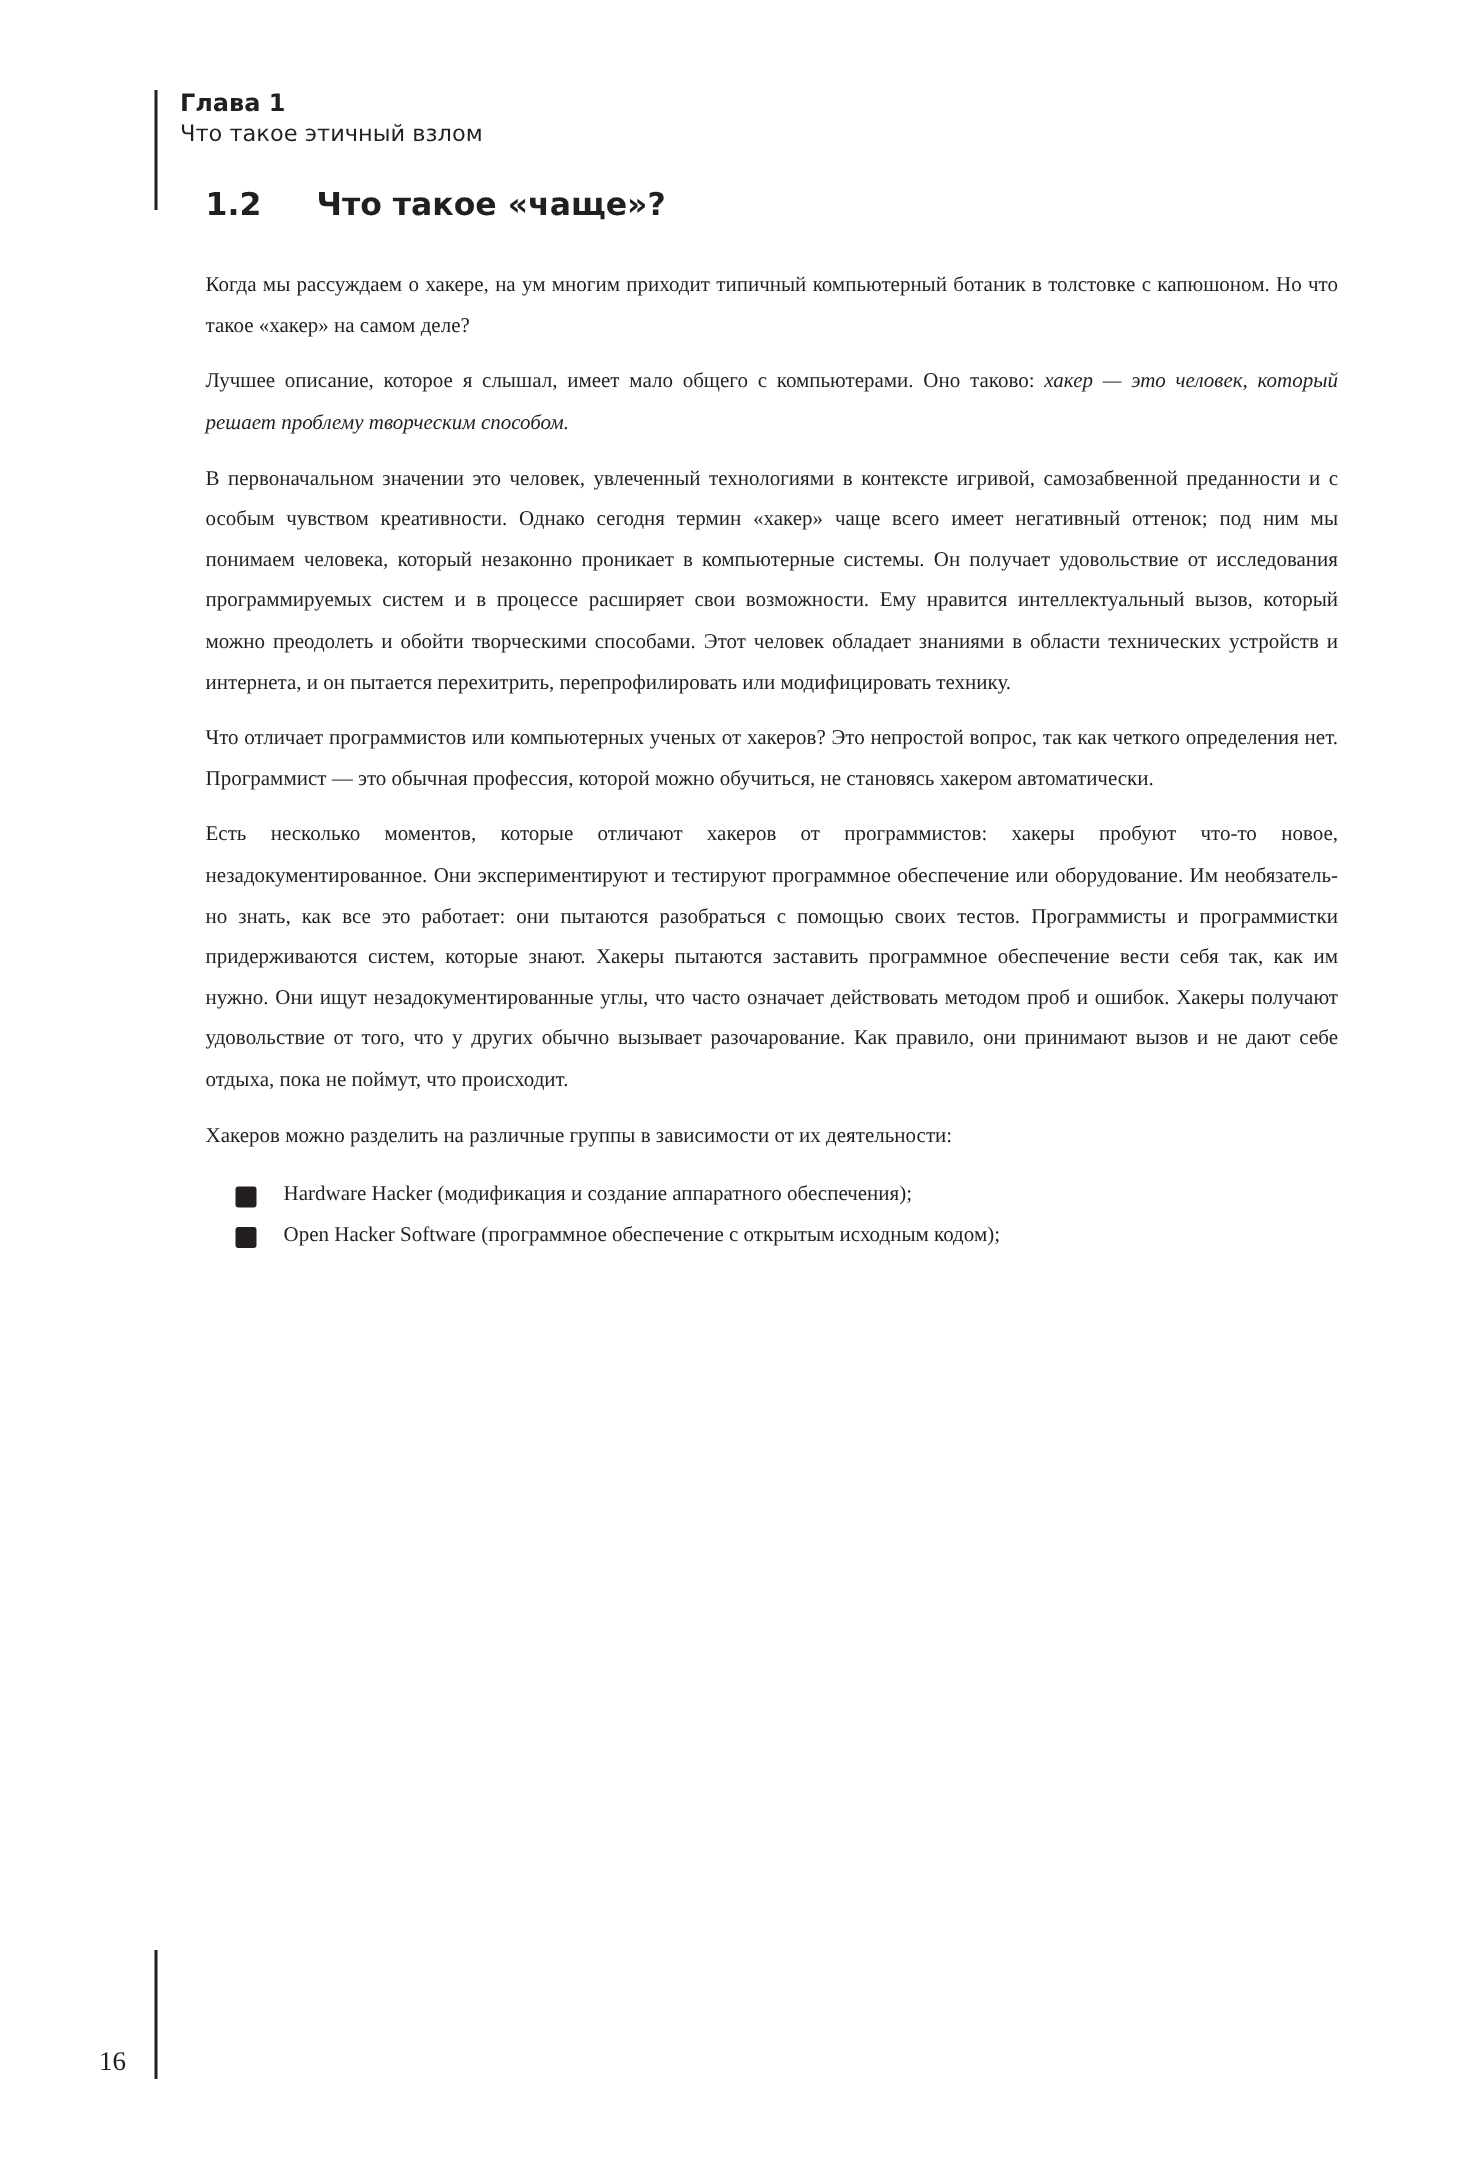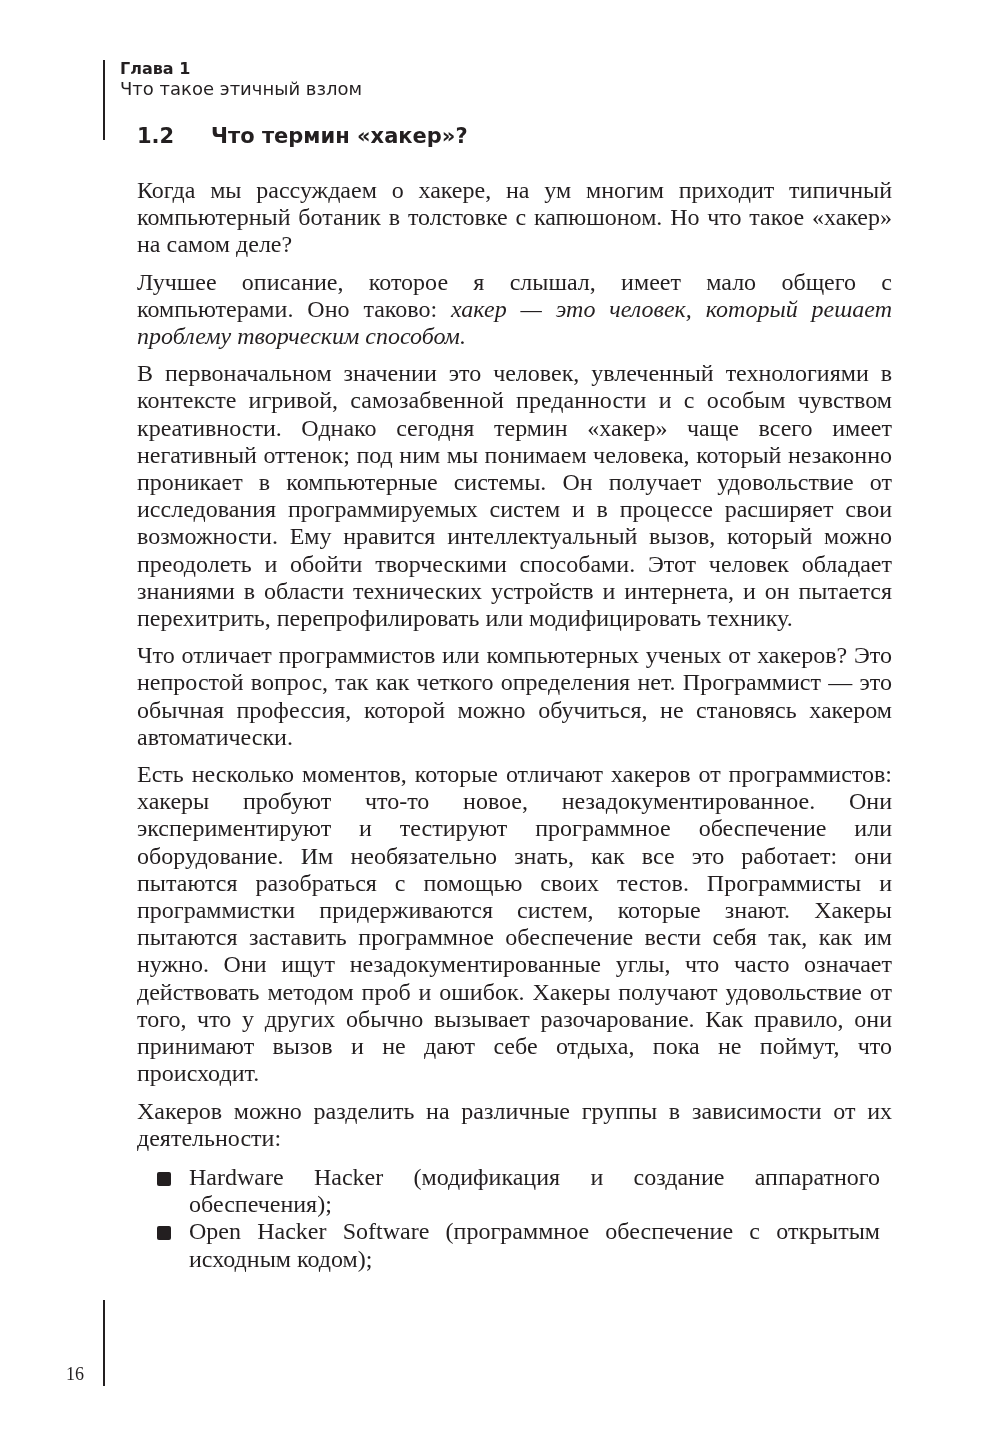--- a/index.html
+++ b/index.html
@@ -1,39 +1,39 @@
 <!DOCTYPE html>
 <html><head>
 <meta charset="utf-8">
 <style>
   html, body { margin:0; padding:0; background:#ffffff; }
   body { width:986px; height:1447px; position:relative; overflow:hidden; color:#231f20; }
   .rule-top { position:absolute; left:103px; top:60px; width:1.5px; height:80px; background:#231f20; }
   .rule-bottom { position:absolute; left:103px; top:1300px; width:1.5px; height:86px; background:#231f20; }
   .chapter-label { position:absolute; left:120px; top:59px; font-family:"DejaVu Sans", sans-serif; font-weight:bold; font-size:16px; line-height:20px; }
-  .chapter-title { position:absolute; left:120px; top:79px; font-family:"DejaVu Sans", sans-serif; font-size:18px; line-height:20px; }
+  .chapter-title { position:absolute; left:120px; top:79px; font-family:"DejaVu Sans", sans-serif; font-size:15px; line-height:20px; }
   .section-num { position:absolute; left:137px; top:122px; font-family:"DejaVu Sans", sans-serif; font-weight:bold; font-size:21px; line-height:28px;text-align:center; }
   .section-title { position:absolute; left:211px; top:122px; font-family:"DejaVu Sans", sans-serif; font-weight:bold; font-size:21px; line-height:28px; }
-  .body-text { position:absolute; left:137px; top:177px; width:755px; font-family:"Liberation Serif", serif; font-size:24px; line-height:27.2px; text-align:justify; hyphens:manual; }
+  .body-text { position:absolute; left:137px; top:177px; width:755px; font-family:"Liberation Serif", serif; font-size:14px; line-height:27.2px; text-align:justify; hyphens:manual; }
   .body-text p { margin:0 0 10px 0; }
   .body-text em { font-style:italic; }
   .bullets { list-style:none; margin:12px; padding:0; }
   .bullets li { position:relative; padding-left:40px; margin:0; }
   .bullet-mark { position:absolute; left:8px; top:8px; width:14px; height:14px; background:#231f20; border-radius:2px; }
   .page-number { position:absolute; left:66px; top:1363px; font-family:Liberation Serif, serif; font-size:18px; line-height:22px; }
 </style>
 </head>
 <body>
 
 <div class="rule-top"></div>
 <div class="chapter-label">Глава 1</div>
 <div class="chapter-title">Что такое этичный взлом</div>
 
 <div class="section-num">1.2</div>
-<div class="section-title">Что термин «хакер»?</div>
+<div class="section-title">Что такое «чаще»?</div>
 
 <div class="body-text">
   <p>Когда мы рассуждаем о хакере, на ум многим приходит типичный компьютер­ный ботаник в толстовке с капюшоном. Но что такое «хакер» на самом деле?</p>
   <p><span>Лучшее описание, которое я слышал, имеет мало общего с компьютерами. Оно таково: </span><em>хакер — это человек, который решает проблему творческим спо­собом.</em></p>
   <p>В первоначальном значении это человек, увлеченный технологиями в контек­сте игривой, самозабвенной преданности и с особым чувством креативности. Однако сегодня термин «хакер» чаще всего имеет негативный оттенок; под ним мы понимаем человека, который незаконно проникает в компьютерные системы. Он получает удовольствие от исследования программируемых си­стем и в процессе расширяет свои возможности. Ему нравится интеллекту­альный вызов, который можно преодолеть и обойти творческими способами. Этот человек обладает знаниями в области технических устройств и интер­нета, и он пытается перехитрить, перепрофилировать или модифицировать технику.</p>
   <p>Что отличает программистов или компьютерных ученых от хакеров? Это не­простой вопрос, так как четкого определения нет. Программист — это обыч­ная профессия, которой можно обучиться, не становясь хакером автомати­чески.</p>
   <p>Есть несколько моментов, которые отличают хакеров от программистов: ха­керы пробуют что-то новое, незадокументированное. Они экспериментируют и тестируют программное обеспечение или оборудование. Им необязатель­но знать, как все это работает: они пытаются разобраться с помощью своих тестов. Программисты и программистки придерживаются систем, которые знают. Хакеры пытаются заставить программное обеспечение вести себя так, как им нужно. Они ищут незадокументированные углы, что часто означает действовать методом проб и ошибок. Хакеры получают удовольствие от того, что у других обычно вызывает разочарование. Как правило, они принимают вызов и не дают себе отдыха, пока не поймут, что происходит.</p>
   <p>Хакеров можно разделить на различные группы в зависимости от их деятель­ности:</p>
   <ul class="bullets">
     <li>

